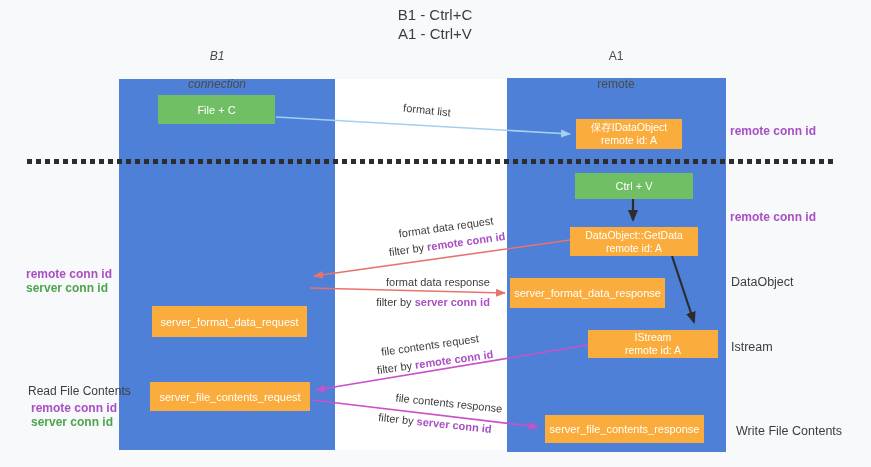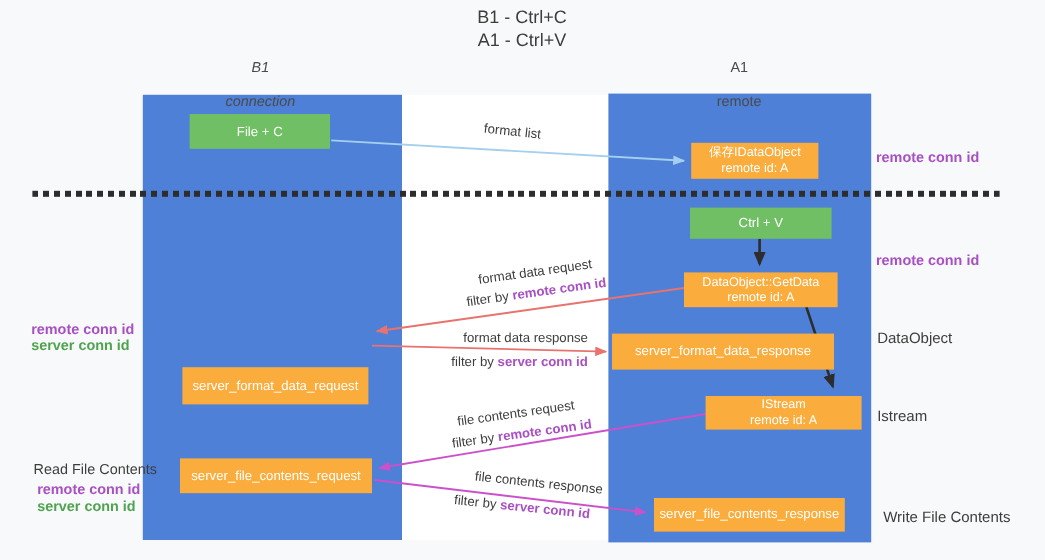--- a/index.html
+++ b/index.html
@@ -103,21 +103,21 @@
   <div class="node green" style="left:575px;top:173px;width:118px;height:26px;">
     <div>Ctrl + V</div>
   </div>
   <div class="node orange" style="left:570px;top:227px;width:128px;height:29px;font-size:10.5px;">
     <div class="l1">DataObject::GetData</div>
     <div class="l2">remote id: A</div>
   </div>
   <div class="node orange" style="left:152px;top:264px;width:155px;height:31px;margin-top:42px;">
     <div>server_format_data_request</div>
   </div>
-  <div class="node orange" style="left:510px;top:278px;width:185px;height:30px;">
+  <div class="node orange" style="left:510px;top:278px;width:155px;height:30px;">
     <div>server_format_data_response</div>
   </div>
   <div class="node orange" style="left:588px;top:330px;width:130px;height:28px;font-size:10.5px;">
     <div class="l1">IStream</div>
     <div class="l2">remote id: A</div>
   </div>
   <div class="node orange" style="left:150px;top:382px;width:160px;height:29px;">
     <div>server_file_contents_request</div>
   </div>
   <div class="node orange" style="left:545px;top:415px;width:159px;height:28px;">

